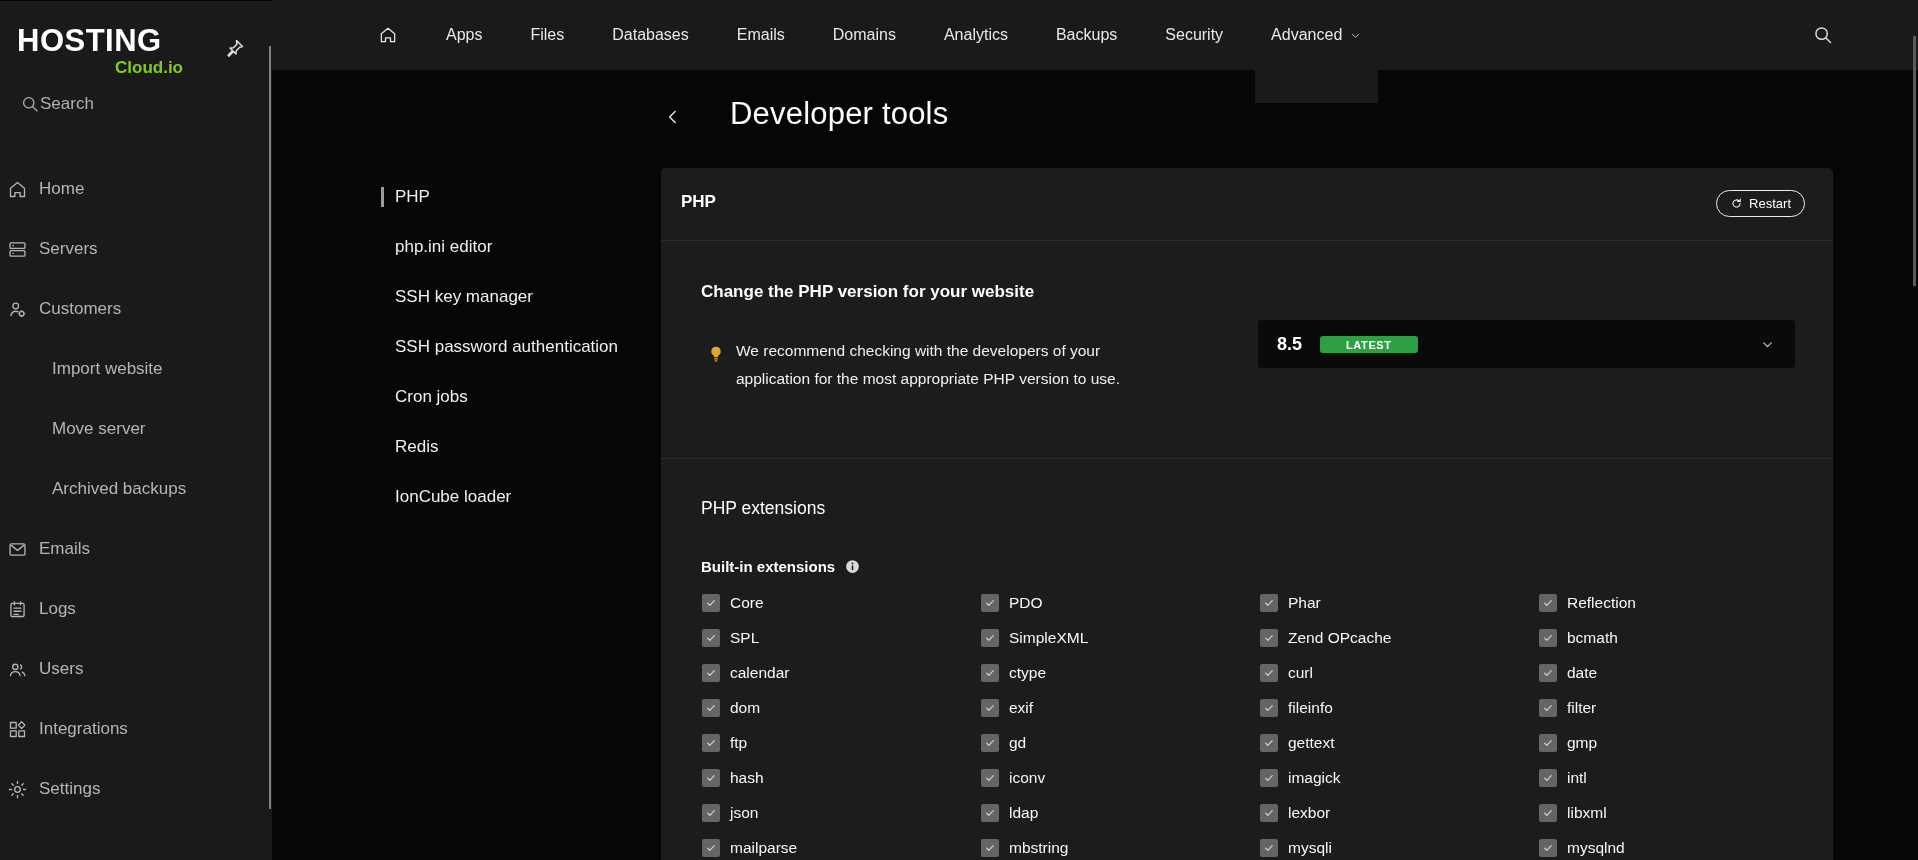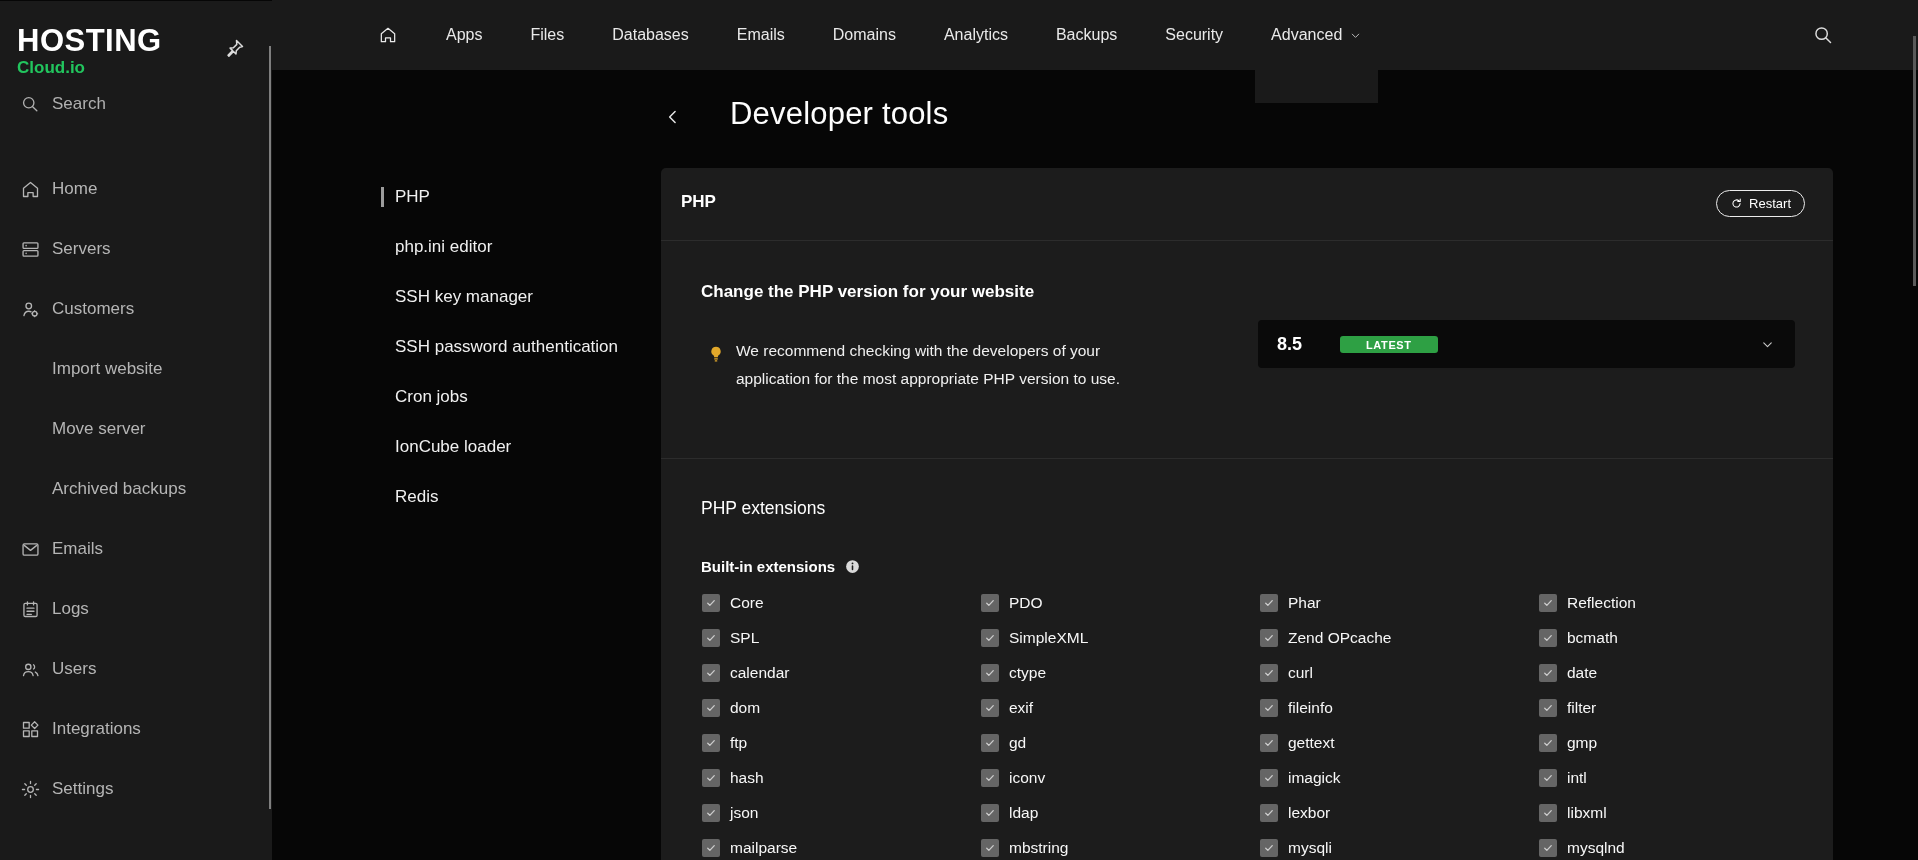--- a/index.html
+++ b/index.html
@@ -5,27 +5,27 @@
   html,body{margin:0;padding:0;background:#000;}
   .stage{position:relative;width:1918px;height:860px;overflow:hidden;background:#060606;
          font-family:"Liberation Sans","DejaVu Sans",sans-serif;color:#e9e9e9;}
   .icon{display:inline-block;}
   .icon svg{display:block;width:100%;height:100%;}
 
   
   .sidebar{position:absolute;left:0;top:1px;width:272px;height:860px;background:#1a1a1a;}
   .logo{position:absolute;left:17px;top:24px;width:166px;}
   .logo-main{font-size:31px;font-weight:800;letter-spacing:.5px;color:#fff;line-height:1;}
-  .logo-sub{font-size:17px;font-weight:700;color:#22c55e;margin-top:2px;}
+  .logo-sub{font-size:17px;font-weight:700;color:#84cc16;text-align:right;margin-top:2px;}
   .pin{position:absolute;left:222px;top:36px;width:24px;height:24px;color:#dcdcdc;cursor:pointer;}
-  .side-search{position:absolute;left:20px;top:93px;display:flex;align-items:center;gap:12px;color:#b0b0b0;cursor:pointer;}
+  .side-search{position:absolute;left:20px;top:93px;display:flex;align-items:center;color:#b0b0b0;cursor:pointer;}
   .side-search .icon{width:20px;height:20px;}
   .side-search-label{font-size:17px;}
   .side-items{position:absolute;left:0;top:158px;width:272px;}
-  .side-item{position:relative;height:60px;display:flex;align-items:center;padding-left:20px;
+  .side-item{position:relative;height:60px;display:flex;align-items:center;padding-left:7px;
              color:#b5b5b5;font-size:17px;cursor:pointer;box-sizing:border-box;}
   .side-item .icon{width:21px;height:21px;flex:0 0 21px;margin-right:11px;color:#b5b5b5;}
   .side-item.child{padding-left:52px;}
   .side-item.active{background:#2b2b2b;color:#fff;font-weight:700;}
   .side-item.active .icon{color:#fff;}
   .side-item .bar{display:none;}
   .side-item.active .bar{display:block;position:absolute;left:0;top:15px;width:3px;height:30px;background:#a5a5a5;}
   .side-item .chev{position:absolute;right:28px;width:14px;height:14px;margin:0;color:#cfcfcf;}
   .side-scrollbar{position:absolute;left:269px;top:45px;width:2px;height:763px;background:#7f7f7f;cursor:pointer;}
 
@@ -56,21 +56,21 @@
   .restart{position:absolute;right:28px;top:22px;height:27px;display:flex;align-items:center;gap:6px;
            padding:0 13px;background:transparent;border:1px solid #ececec;border-radius:14px;
            color:#fff;font-size:13px;font-family:inherit;cursor:pointer;text-align:center;}
   .restart .icon{width:13px;height:13px;}
   .divider{position:absolute;left:0;width:1172px;height:1px;background:#2c2c2c;}
   .d1{top:72px;} .d2{top:290px;}
   .ver-heading{position:absolute;left:40px;top:114px;margin:0;font-size:17px;font-weight:700;color:#fff;}
   .bulb{position:absolute;left:45px;top:176px;width:20px;height:20px;}
   .tip{position:absolute;left:75px;top:169px;margin:0;width:408px;font-size:15.5px;line-height:28px;color:#f0f0f0;}
   .select{position:absolute;left:597px;top:152px;width:537px;height:48px;background:#0a0a0a;border-radius:4px;
-          display:flex;align-items:center;padding:0 20px 0 19px;box-sizing:border-box;cursor:pointer;gap:20px;}
+          display:flex;align-items:center;padding:0 20px 0 19px;box-sizing:border-box;cursor:pointer;}
   .ver{font-size:18px;font-weight:700;color:#fff;}
   .badge{margin-left:18px;font-size:11px;font-weight:700;letter-spacing:.6px;color:#fff;
          padding:3px 26px 2px;border-radius:3px;}
   .sel-chev{margin-left:auto;width:15px;height:15px;color:#c9c9c9;}
   .ext-heading{position:absolute;left:40px;top:330px;margin:0;font-size:17.5px;font-weight:400;color:#fff;}
   .ext-sub{position:absolute;left:40px;top:390px;display:flex;align-items:center;gap:9px;}
   .ext-subheading{font-size:15px;font-weight:700;color:#fff;}
   .ext-sub .icon{width:17px;height:17px;cursor:pointer;}
   .ext-grid{position:absolute;left:41px;top:417px;display:grid;grid-template-columns:repeat(4,279px);
             grid-auto-rows:35px;align-items:center;}
@@ -322,25 +322,25 @@
 
         <div class="dev-item">
           <span>SSH password authentication</span>
         </div>
 
         <div class="dev-item">
           <span>Cron jobs</span>
         </div>
 
         <div class="dev-item">
+          <span>Redis</span>
+        </div>
+
+        <div class="dev-item">
           <span>IonCube loader</span>
-        </div>
-
-        <div class="dev-item">
-          <span>Redis</span>
         </div>
       </nav>
 
     <section class="panel">
       <div class="panel-head">
         <h2 class="panel-title">PHP</h2>
         <button class="restart">
           <span class="icon">
               <svg viewBox="0 0 24 24" fill="none" stroke="currentColor" stroke-width="1.9" stroke-linecap="round" stroke-linejoin="round">
                 <path d="M18.6 12a6.6 6.6 0 1 1-2-4.8"></path>

